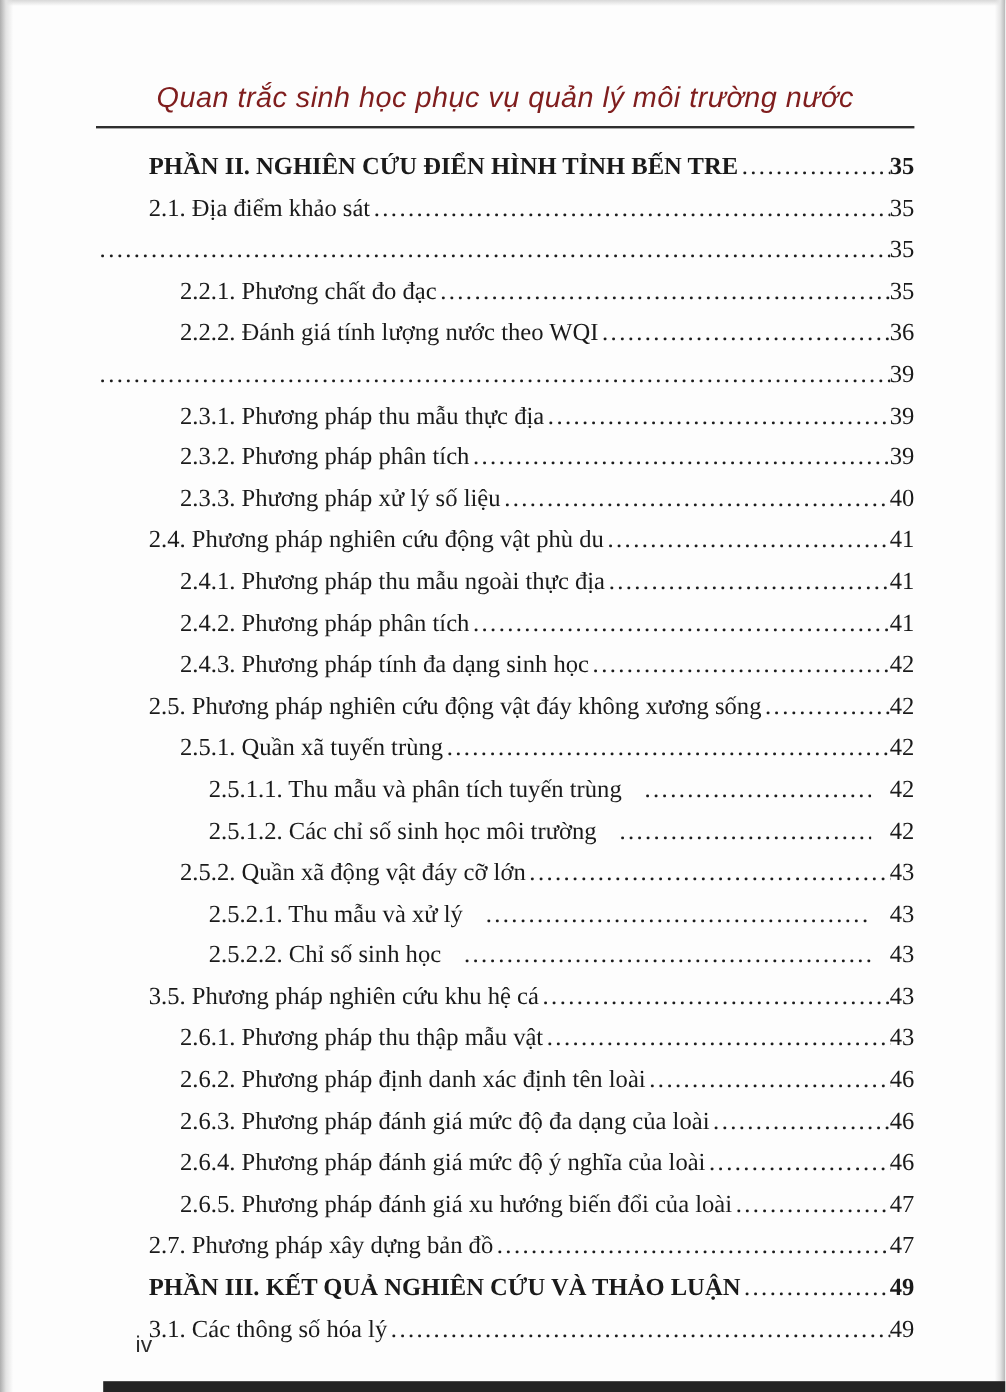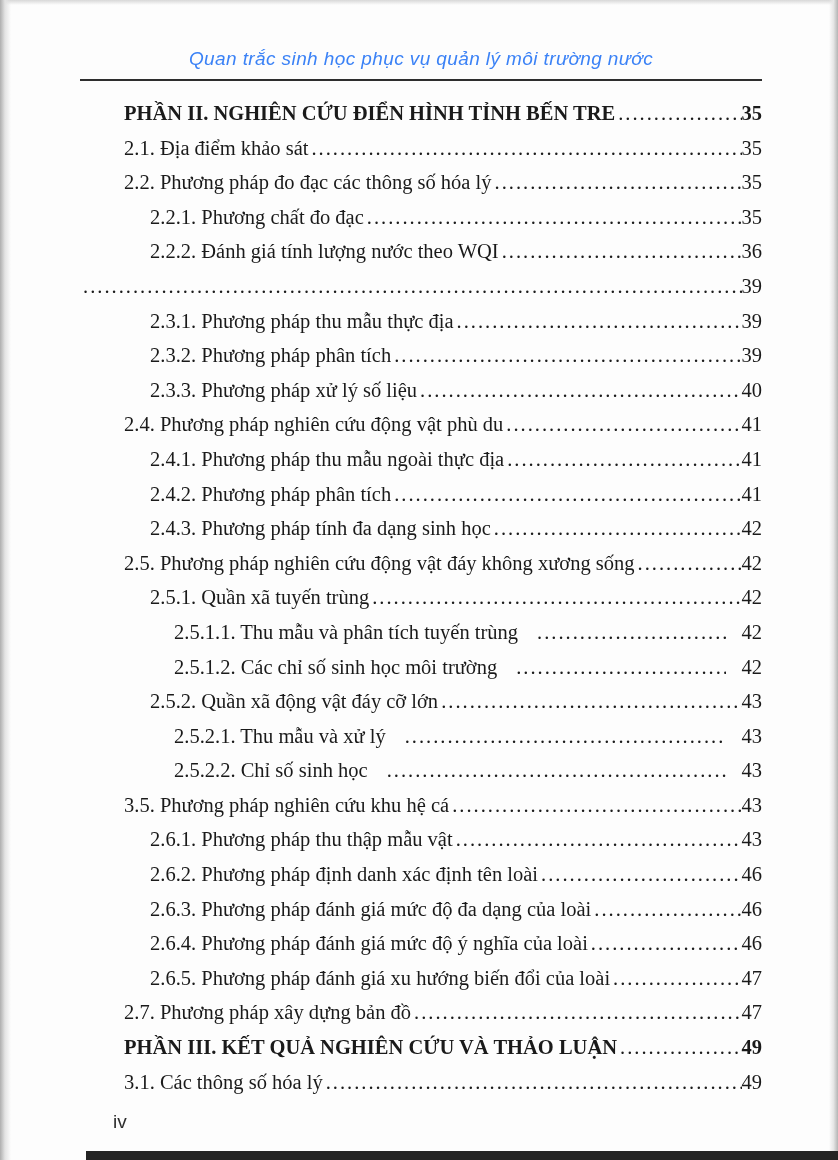--- a/index.html
+++ b/index.html
@@ -29,26 +29,26 @@
     position: absolute; bottom: 0; left: 86px; right: 0; height: 9px;
     background: #242424;
   }
   .content {
     position: relative;
     box-sizing: border-box;
     padding: 0 76px 0 80px;
     height: 100%;
   }
   .running-header {
-    padding-top: 48px;
+    padding-top: 68px;
     text-align: center;
     font-family: "Liberation Sans", sans-serif;
     font-style: italic;
-    font-size: 19px;
-    color: #3b82f6;
+    font-size: 24px;
+    color: #7f1d1d;
     letter-spacing: 0.4px;
   }
   .header-rule {
     margin-top: 9px;
     border-top: 2px solid #2e2e2e;
   }
   .toc {
     margin-top: 15px;
     font-size: 20.5px;
   }
@@ -105,21 +105,20 @@
           <span class="toc-title">PHẦN II. NGHIÊN CỨU ĐIỂN HÌNH TỈNH BẾN TRE</span>
           <span class="dots"></span>
           <span class="toc-page">35</span>
         </div>
         <div class="toc-entry level-0">
           <span class="toc-title">2.1. Địa điểm khảo sát</span>
           <span class="dots"></span>
           <span class="toc-page">35</span>
         </div>
         <div class="toc-entry level-0">
-          <span class="toc-title">2.2. Phương pháp đo đạc các thông số hóa lý</span>
           <span class="dots"></span>
           <span class="toc-page">35</span>
         </div>
         <div class="toc-entry level-1">
           <span class="toc-title">2.2.1. Phương chất đo đạc</span>
           <span class="dots"></span>
           <span class="toc-page">35</span>
         </div>
         <div class="toc-entry level-1">
           <span class="toc-title">2.2.2. Đánh giá tính lượng nước theo WQI</span>

